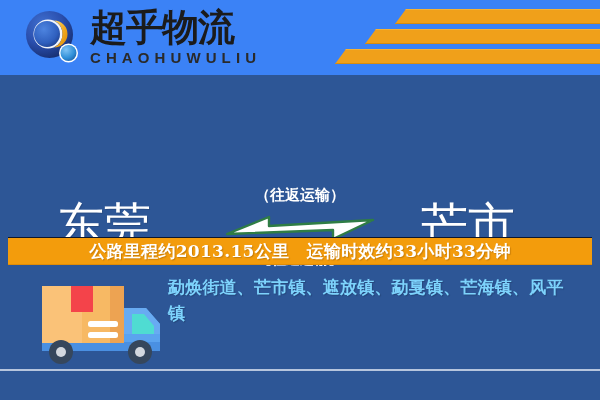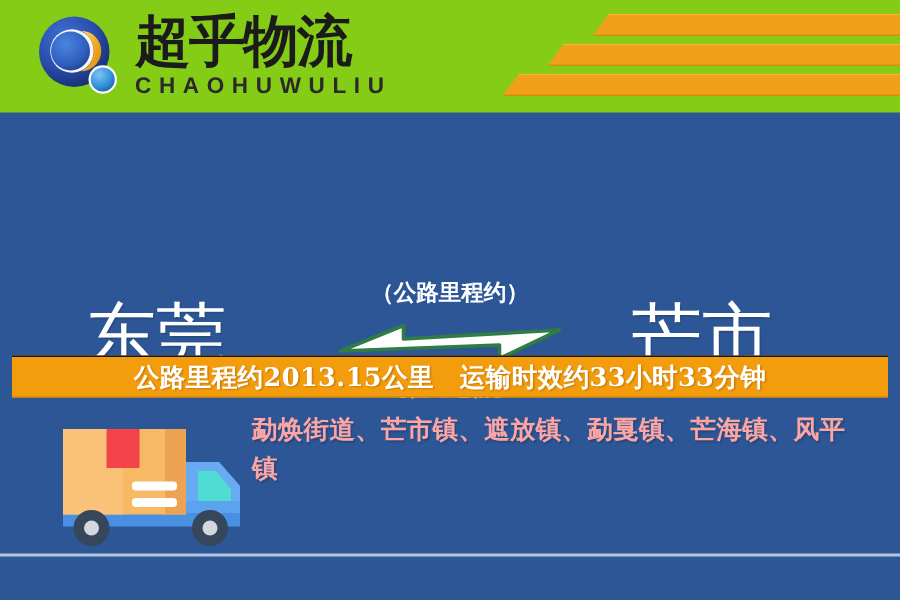--- a/index.html
+++ b/index.html
@@ -8,21 +8,21 @@
     font-family:"Liberation Serif","DejaVu Serif",serif;
     background:#2d5696;
     overflow:hidden;
     position:relative;
   }
   #page{position:relative;width:600px;height:400px;background:#2d5696;}
 
   
   .header{
     position:absolute;left:0;top:0;width:600px;height:75px;
-    background:#84cc16;
+    background:#3b82f6;
   }
   .logo-wrap{
     position:absolute;left:24px;top:7px;
     width:250px;height:62px;
   }
   .logo-mark{
     position:absolute;left:0;top:2px;width:58px;height:58px;
   }
   .logo-text{
     position:absolute;left:66px;top:0px;
@@ -99,21 +99,21 @@
   
   .bottom{
     position:absolute;left:0;top:268px;width:600px;height:100px;
   }
   .truck{
     position:absolute;left:28px;top:6px;width:140px;height:92px;
   }
   .towns{
     position:absolute;left:168px;top:6px;width:400px;
     font-family:"DejaVu Serif","Liberation Serif",serif;
-    font-size:17px;font-weight:bold;color:#fca5a5;
+    font-size:17px;font-weight:bold;color:#7dd3fc;
     line-height:26px;letter-spacing:.2px;
     text-shadow:1px 1px 1px rgba(0,0,0,.18);
   }
   .divider{
     position:absolute;left:0;top:369px;width:600px;height:2px;
     background:#cfd8ea;opacity:.85;
   }
 </style>
 </head>
 <body>
@@ -167,21 +167,21 @@
       <div class="stripe s3"></div>
     </div>
 
   </div>
 
   <div class="route">
 
     <div class="city city-from">东莞</div>
 
     <div class="mid">
-      <div class="mid-top">（公路里程约）</div>
+      <div class="mid-top">（往返运输）</div>
 
       <div class="arrow-box">
         <svg viewBox="0 0 150 36" width="150" height="36" xmlns="http://www.w3.org/2000/svg">
           <path d="M2 25 L44 8 L44 17 L148 11 L108 30 L108 21 L2 25 Z" fill="#ffffff" stroke="#2f7d45" stroke-width="2.4" stroke-linejoin="round"></path>
         </svg>
       </div>
 
       <div class="mid-bot">【往返运输】</div>
     </div>
 

